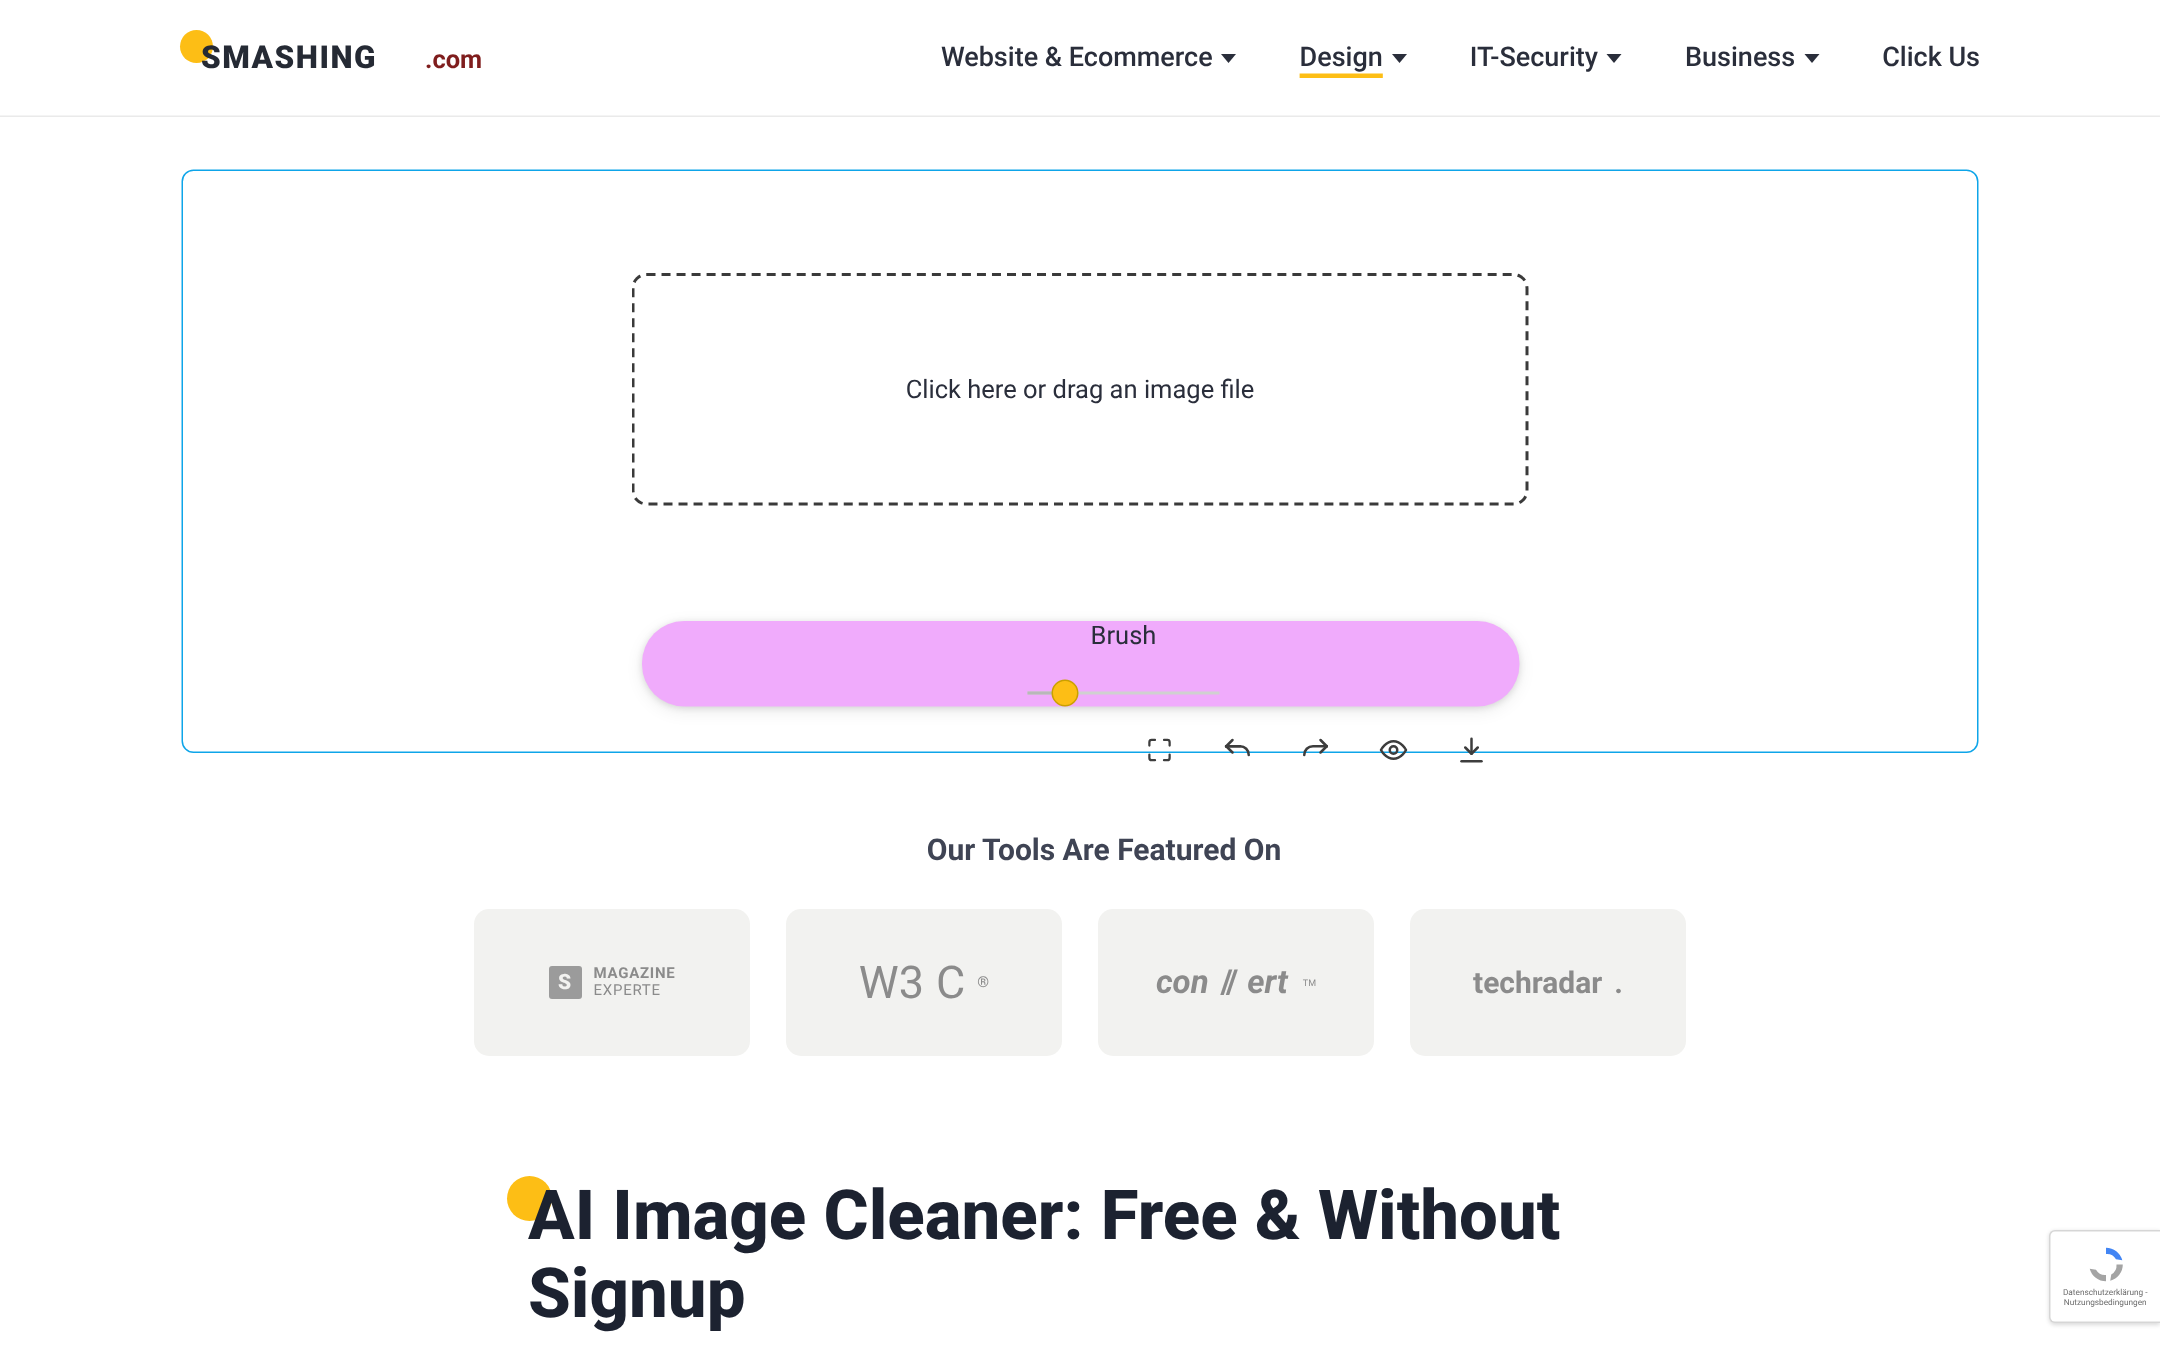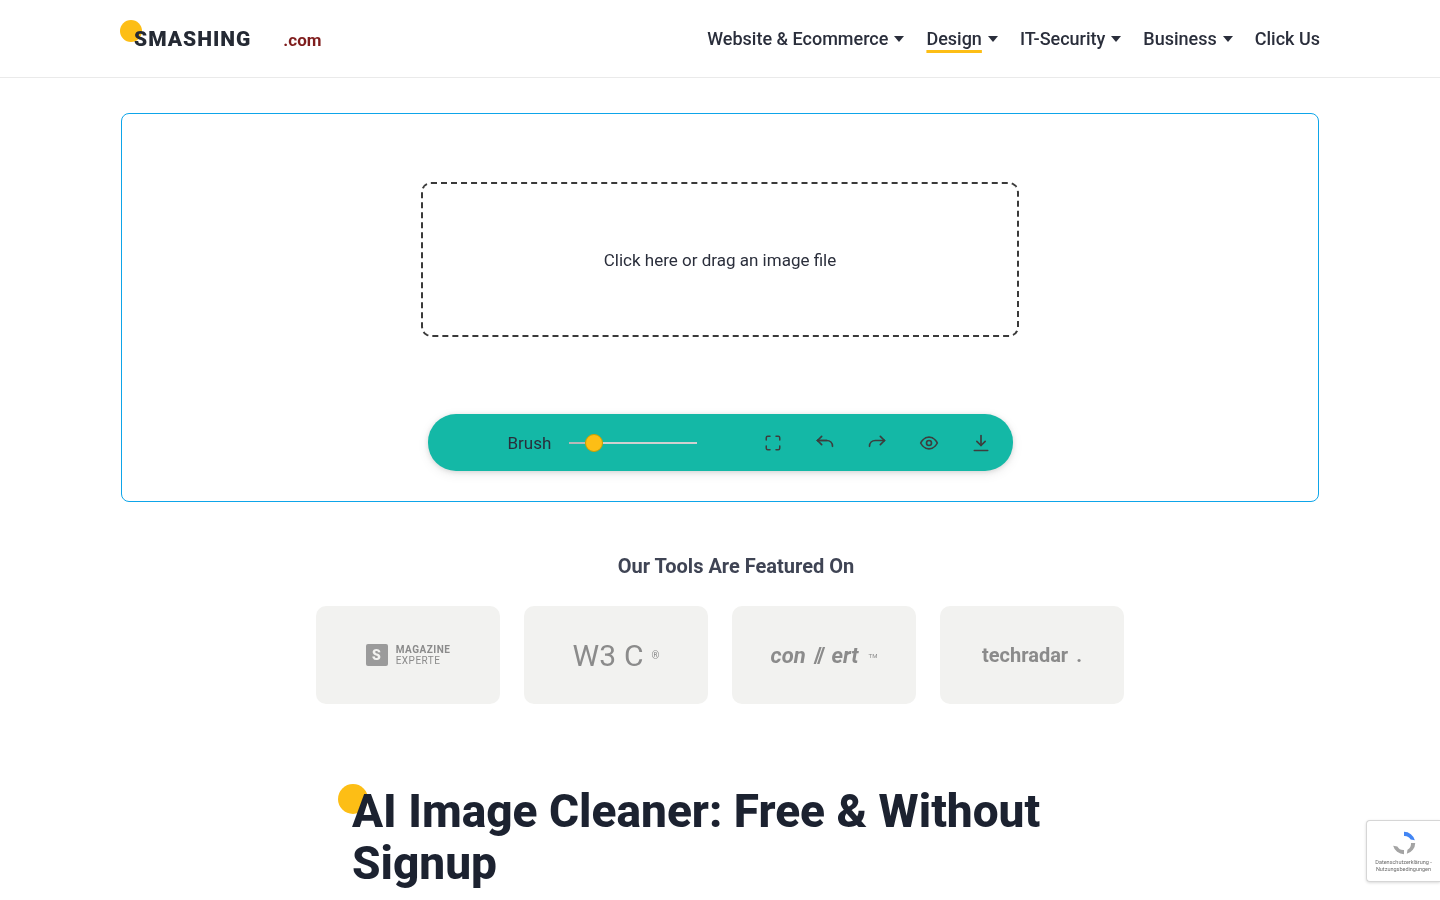--- a/index.html
+++ b/index.html
@@ -50,21 +50,21 @@
       font-size: 17px;
       color: #7f1d1d;
       font-weight: 700;
       letter-spacing: 0;
       margin-left: 32px;
     }
     .nav {
       margin-left: auto;
       display: flex;
       align-items: flex-start;
-      gap: 22px;
+      gap: 42px;
     }
     .nav-item {
       font-size: 18px;
       font-weight: 500;
       color: #2a2e3b;
       cursor: pointer;
       display: flex;
       align-items: center;
       gap: 6px;
     }
@@ -102,26 +102,27 @@
       justify-content: center;
       cursor: pointer;
       font-size: 17px;
       color: #2a2e3b;
     }
     .toolbar {
       margin-top: 77px;
       width: 585px;
       height: 57px;
       border-radius: 28px;
-      background: #14b8a6;
+      background: #f0abfc;
       box-shadow: 0 1px 5px rgba(0,0,0,0.12), 0 3px 12px rgba(0,0,0,0.08);
       display: flex;
       align-items: center;
       padding: 0 22px 0 80px;
       gap: 18px;
+      flex-direction: column;
     }
     .brush-label {
       font-size: 17px;
       color: #2a2e3b;
     }
     .slider {
       position: relative;
       width: 128px;
       height: 20px;
       cursor: pointer;

